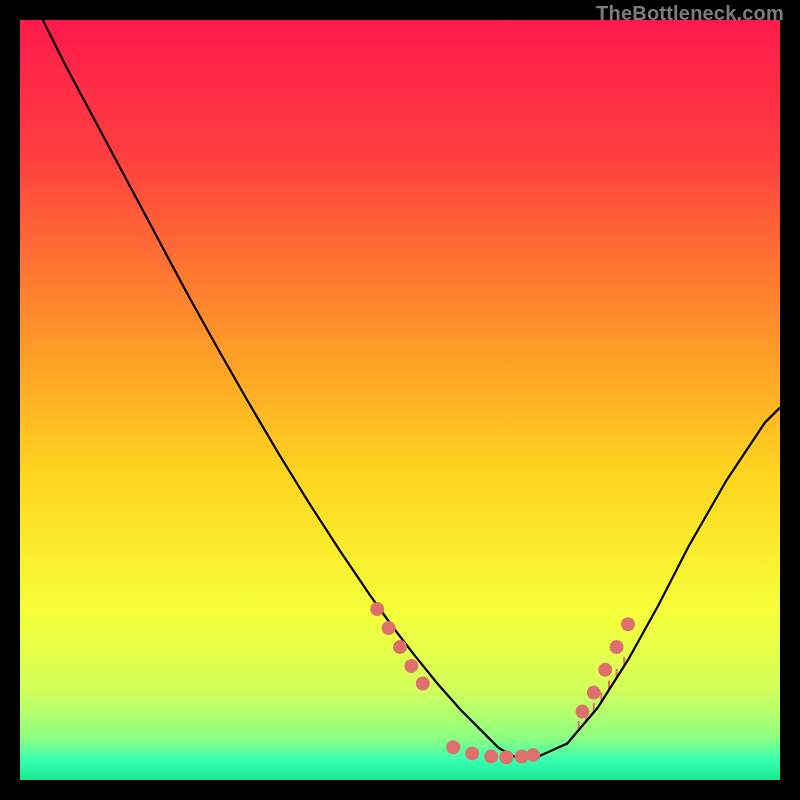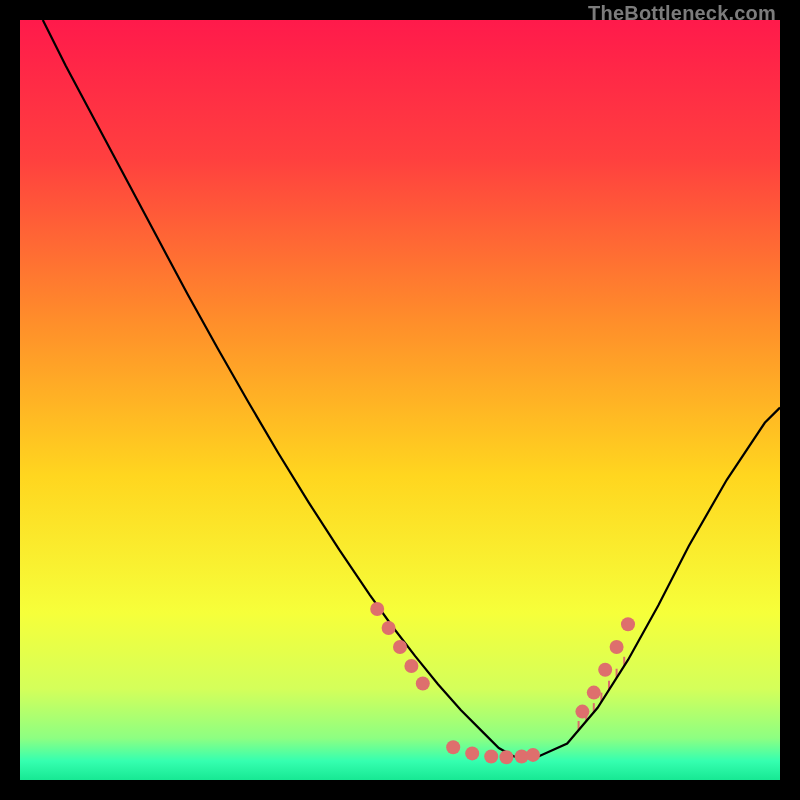--- a/index.html
+++ b/index.html
@@ -22,21 +22,21 @@
   .plot {
     position: absolute;
     left: 0;
     top: 0;
     width: 760px;
     height: 760px;
   }
   .watermark {
     position: absolute;
     top: 2px;
-    right: 24px;
+    right: 16px;
     color: #7c7c7c;
     font-size: 20px;
     font-weight: 600;
     letter-spacing: 0.2px;
     user-select: none;
   }
 </style>
 </head>
 <body>
 

